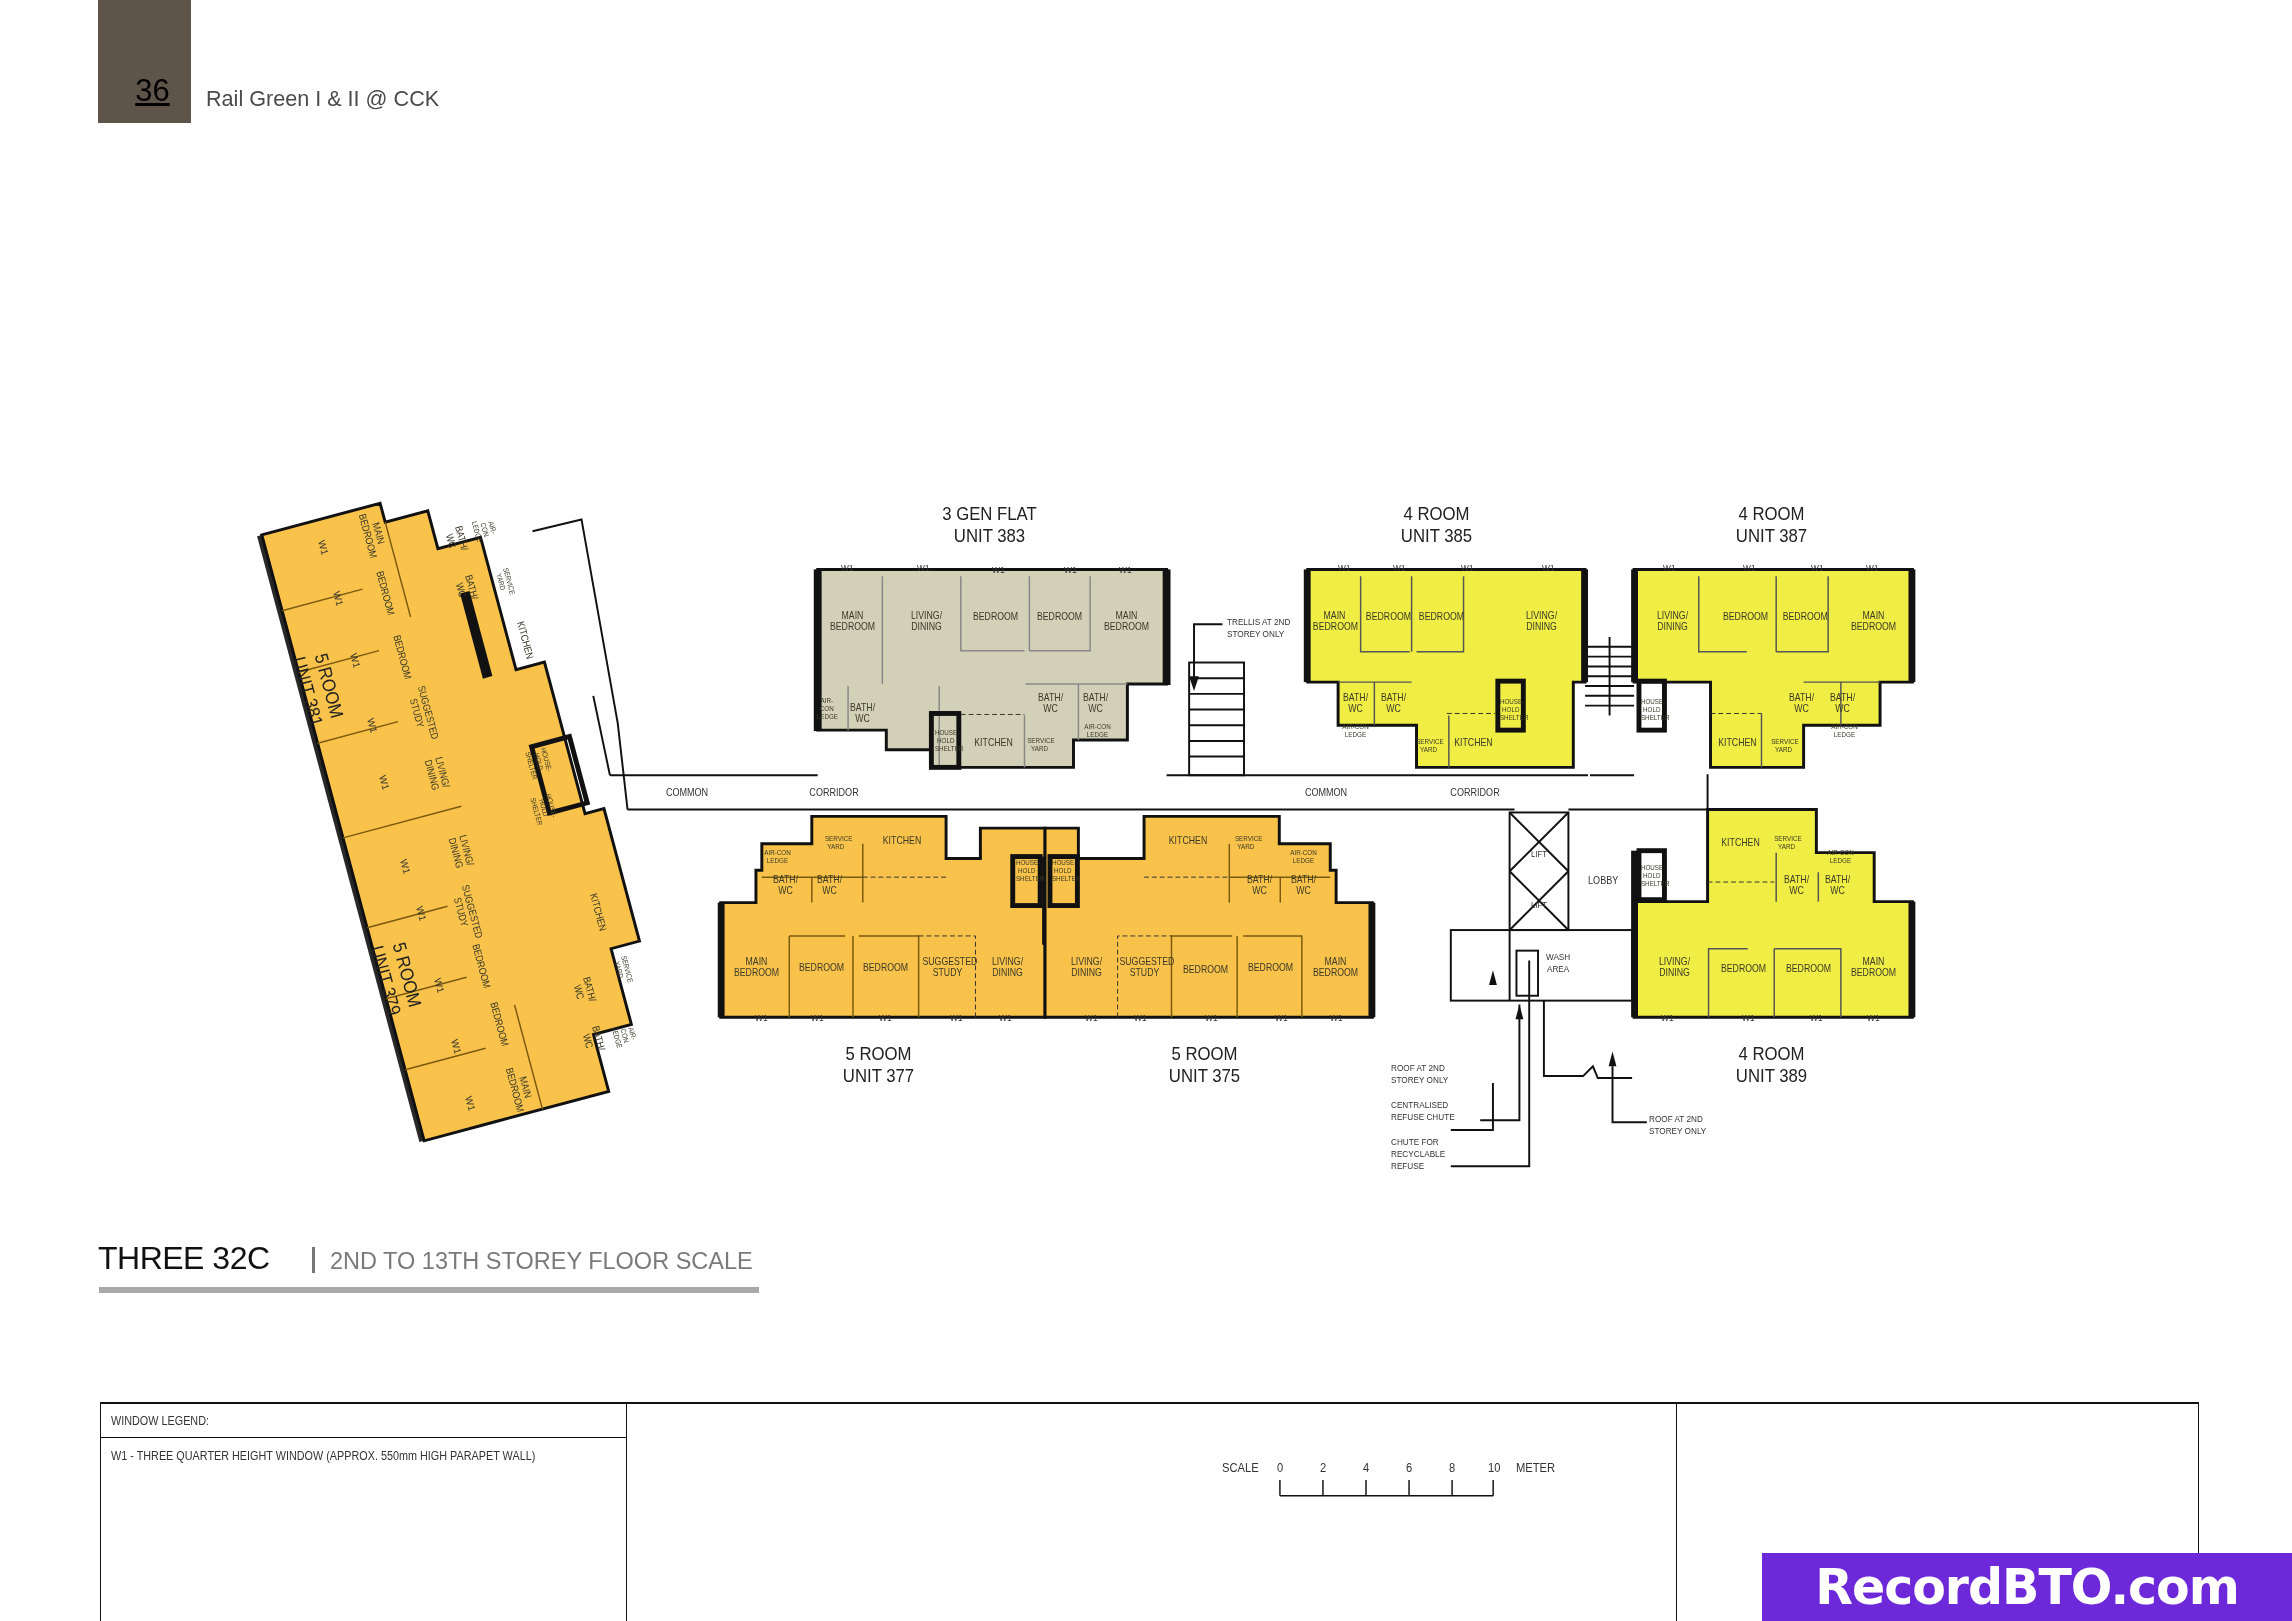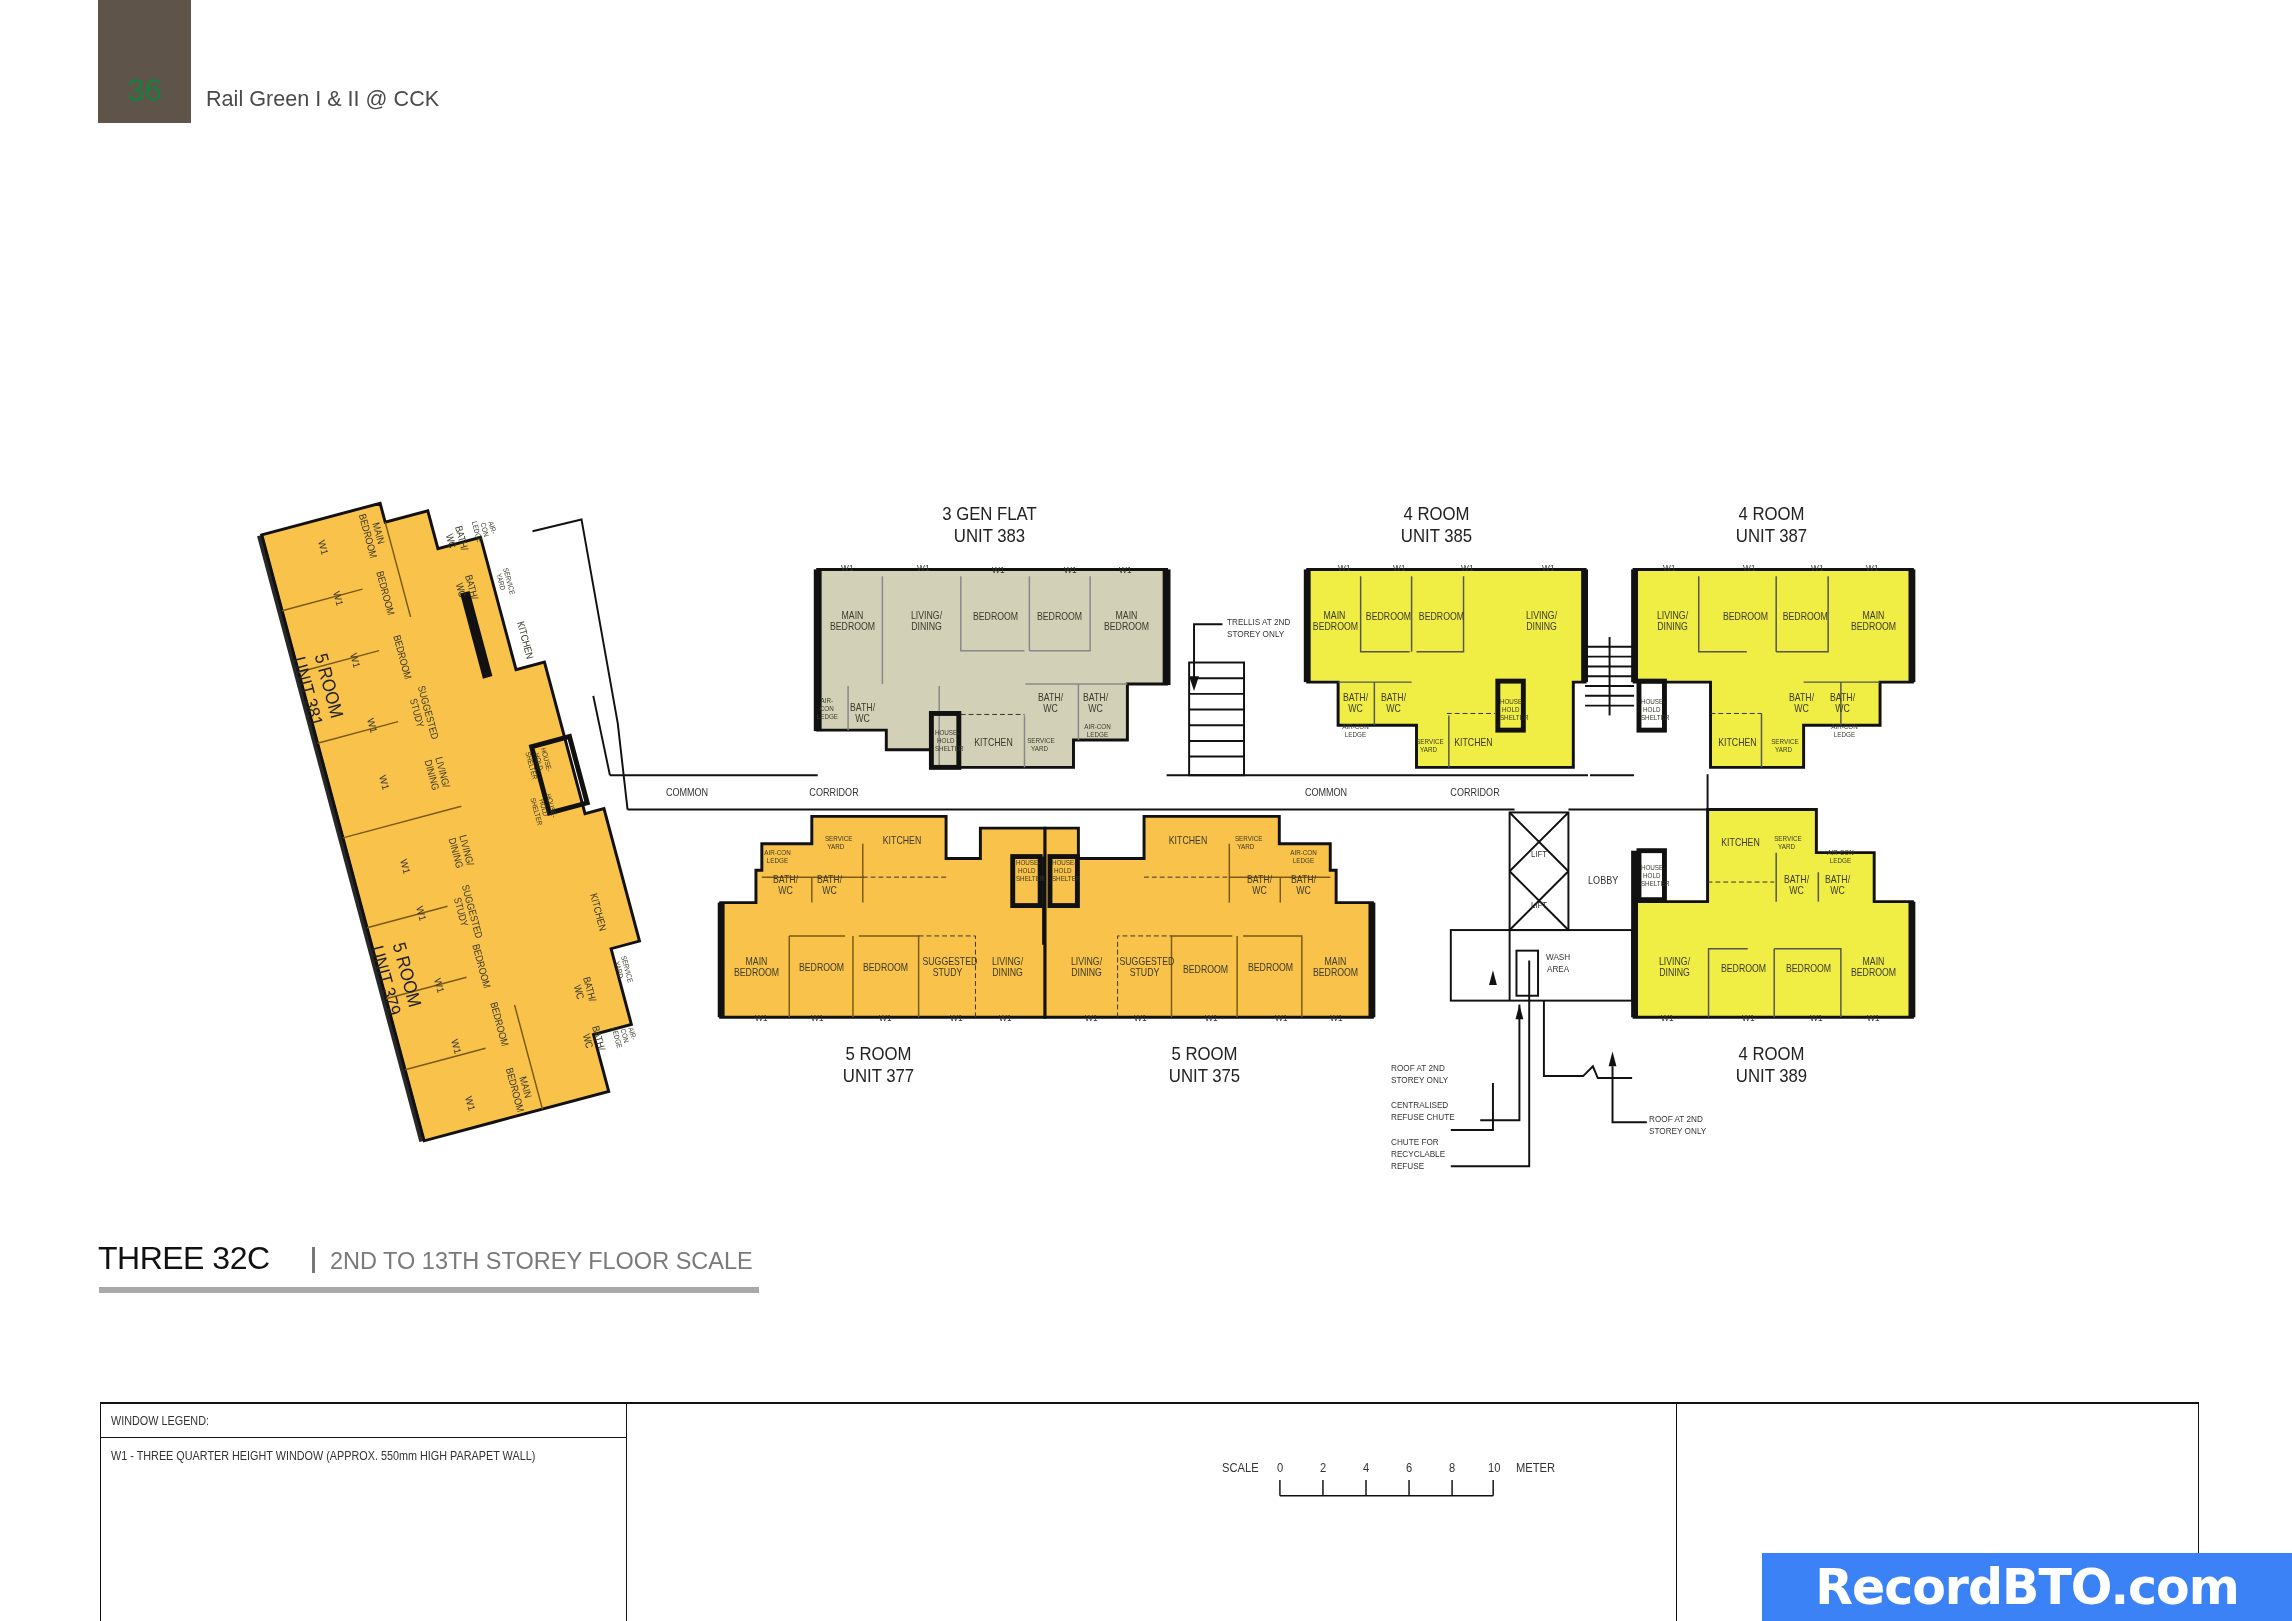--- a/index.html
+++ b/index.html
@@ -1,36 +1,36 @@
 <!DOCTYPE html>
 <html><head>
 <meta charset="utf-8">
 <style>
   html, body { margin:0; padding:0; background:#ffffff; }
   body { width:2293px; height:1621px; position:relative; overflow:hidden; font-family:"Liberation Sans", sans-serif; color:#222; }
   .abs { position:absolute; }
   .page-tab { left:98px; top:0; width:93px; height:123px; background:#5f544a; }
-  .page-num { left:98px; top:73px; width:93px; text-align:center; color:#15803d; font-size:31px; }
+  .page-num { left:106px; top:73px; width:93px; text-align:center; color:#000000; font-size:31px;text-decoration:underline; }
   .doc-title { left:206px; top:86px; font-size:21.6px; color:#4a4a4a; }
   svg.plan { position:absolute; left:0; top:0; }
   .unit-title { position:absolute; text-align:center; font-size:18.6px; line-height:21.6px; color:#222; transform:scaleX(0.9); }
   .room { position:absolute; font-size:10.3px; line-height:10.8px; text-align:center; color:#3a3a2a; transform:scaleX(0.85); white-space:pre-line; }
   .room.sm { font-size:7.4px; line-height:7.8px; }
   .wlabel { position:absolute; font-size:9.8px; color:#333; transform:scaleX(0.85); }
   .note { position:absolute; font-size:9.3px; line-height:11.8px; color:#333; transform:scaleX(0.88); transform-origin:left top; white-space:pre-line; }
   .corr { position:absolute; font-size:10.3px; color:#333; transform:scaleX(0.88); }
   .block-title { left:98px; top:1240px; font-size:32px; color:#111; letter-spacing:-0.5px; }
   .block-sep { left:312px; top:1247px; width:2.9px; height:25.5px; background:#777; }
   .block-sub { left:330px; top:1248px; font-size:23.5px; color:#7a7a7a; }
   .block-rule { left:99px; top:1287px; width:660px; height:5.9px; background:#a9a9a9; }
   .footer { left:100px; top:1402px; width:2099px; height:222px; border-top:2.9px solid #111; border-bottom:2px solid #111; border-left:1px solid #111; border-right:1px solid #111; box-sizing:border-box; }
   .fcell { position:absolute; top:0; height:100%; border-right:1px solid #111; box-sizing:border-box; }
   .ftext { position:absolute; font-size:12.3px; line-height:14.7px; color:#333; transform:scaleX(0.88); transform-origin:left top; white-space:pre-line; }
   .scale-label { position:absolute; font-size:12.7px; color:#333; transform:scaleX(0.88); transform-origin:left top; }
-  .watermark { left:1762px; top:1553px; width:530px; height:69px; background:#3b82f6; color:#fff; font-family:"DejaVu Sans", sans-serif; font-weight:bold; font-size:49px; line-height:69px; text-align:center; letter-spacing:-1px; }
+  .watermark { left:1762px; top:1553px; width:530px; height:69px; background:#6d28d9; color:#fff; font-family:"DejaVu Sans", sans-serif; font-weight:bold; font-size:49px; line-height:69px; text-align:center; letter-spacing:-1px; }
 </style>
 </head>
 <body>
 
 <div class="abs page-tab"></div>
 <div class="abs page-num">36</div>
 <div class="abs doc-title">Rail Green I &amp; II @ CCK</div>
 
 <svg class="plan" width="2293" height="1621" viewBox="0 0 2339 1654">
   <g fill="none" stroke="#111" stroke-width="2">

